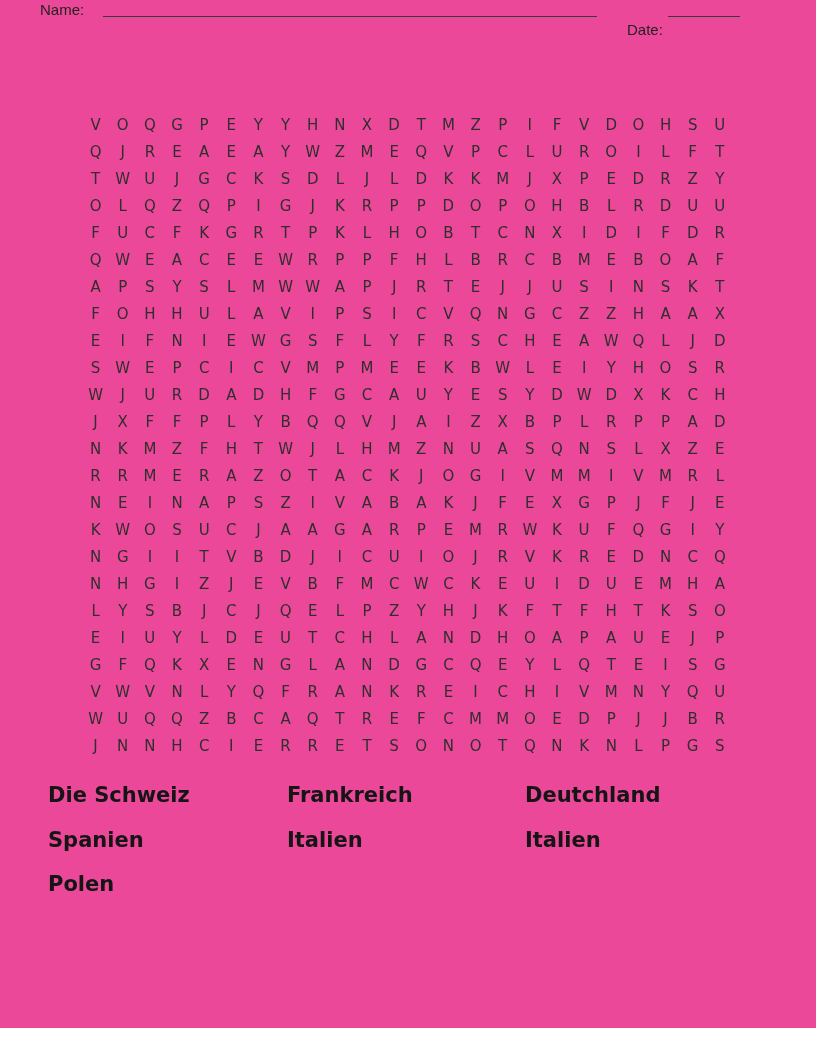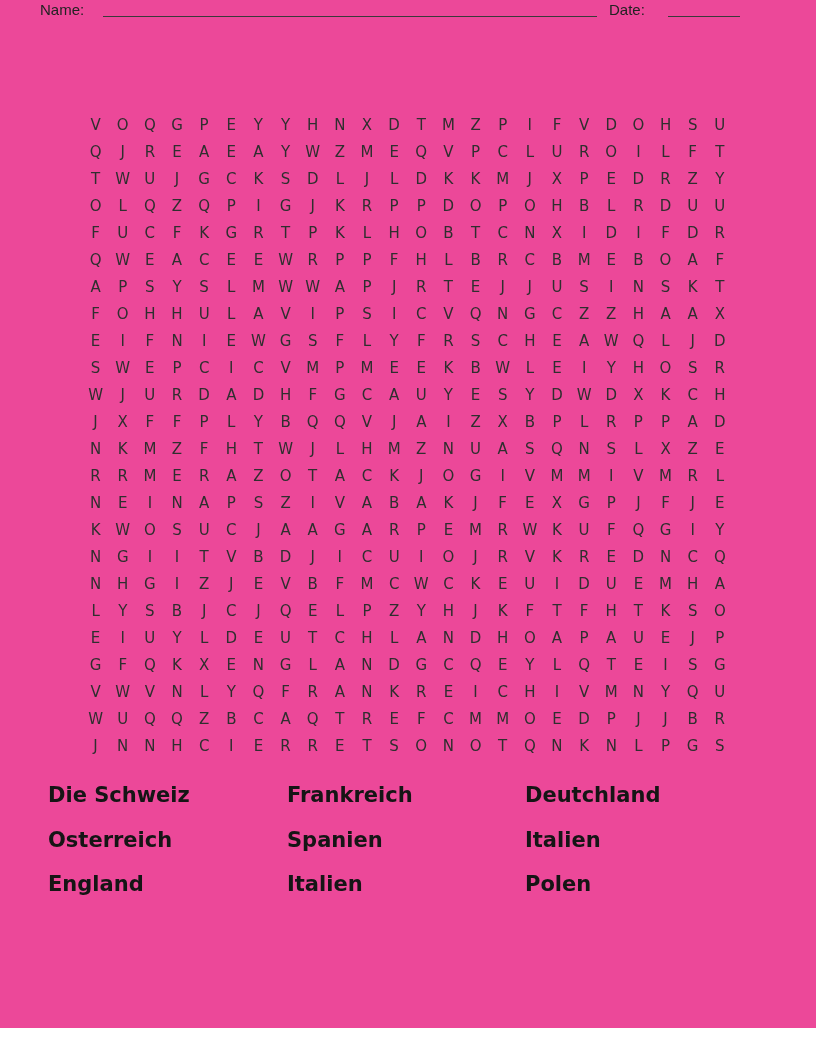--- a/index.html
+++ b/index.html
@@ -18,21 +18,21 @@
   }
   
   .hdr-label {
     position: absolute;
     top: 1px;
     font-size: 15px;
     color: #222222;
     white-space: nowrap;
   }
   .name-label { left: 40px; }
-  .date-label { left: 609px; }
+  .date-label { left: 627px; margin-top: 20px; }
   .hdr-line {
     position: absolute;
     top: 16px;
     border-bottom: 1.5px solid #3a3a3a;
     height: 0;
   }
   .name-line { left: 103px; width: 494px; }
   .date-line { left: 668px; width: 72px; }
 
   
@@ -676,21 +676,19 @@
       <span class="cell">L</span>
       <span class="cell">P</span>
       <span class="cell">G</span>
       <span class="cell">S</span>
     </div>
 
   <div class="words" id="word-list">
       <div class="word">Die Schweiz</div>
       <div class="word">Frankreich</div>
       <div class="word">Deutchland</div>
-      <div class="word">Osterreich</div>
       <div class="word">Spanien</div>
       <div class="word">Italien</div>
-      <div class="word">England</div>
       <div class="word">Italien</div>
       <div class="word">Polen</div>
     </div>
 
 </div>
 
 </body></html>

